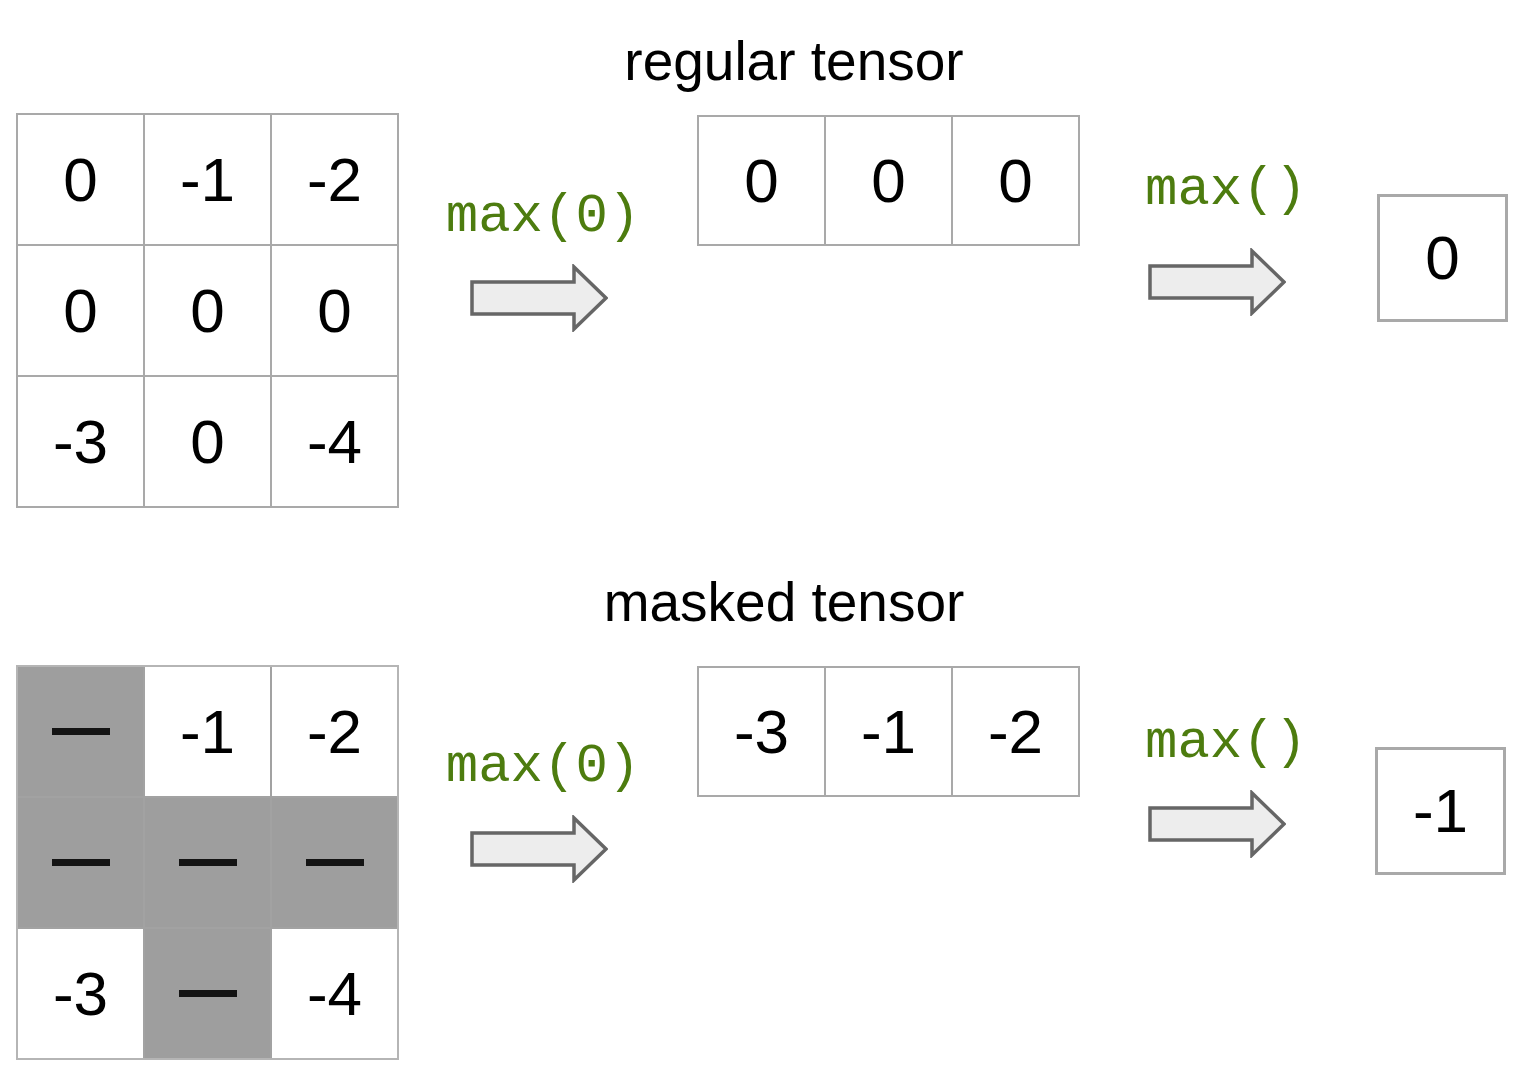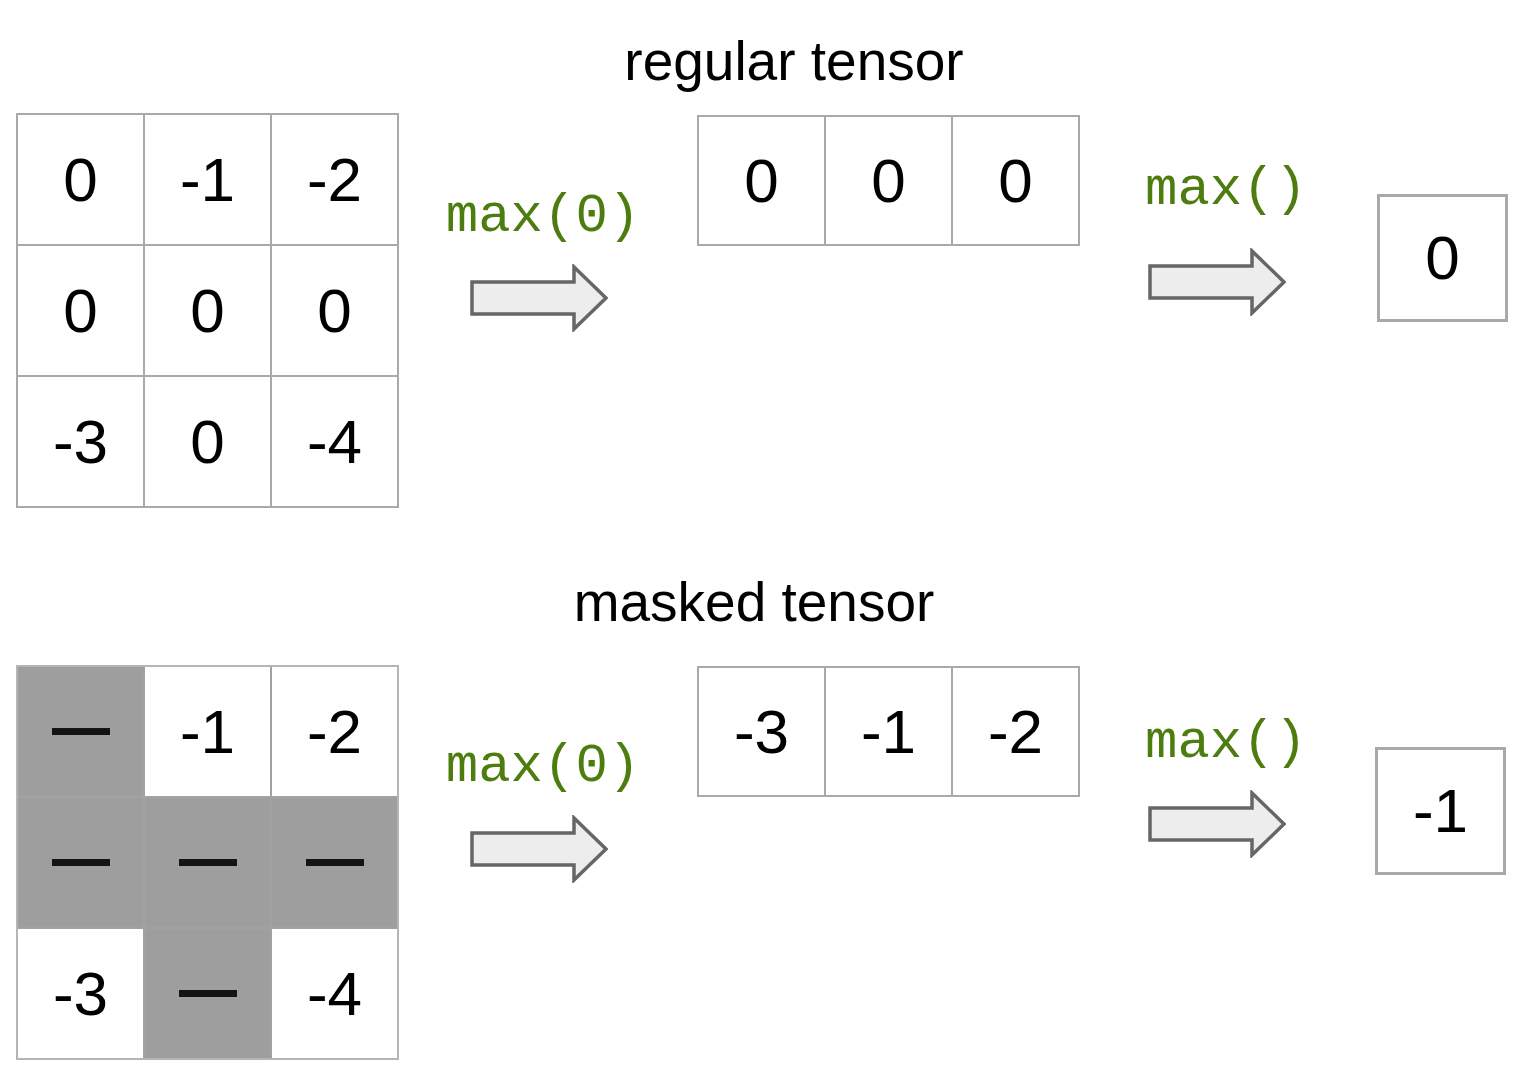--- a/index.html
+++ b/index.html
@@ -16,21 +16,21 @@
 
   .title {
     position: absolute;
     transform: translateX(-50%);
     font-size: 55px;
     line-height: 1.1;
     color: #000000;
     white-space: nowrap;
   }
   .t1 { left: 754px; top: 31px; margin-left: 40px; }
-  .t2 { left: 754px; top: 572px; text-align: right; }
+  .t2 { left: 784px; top: 572px; text-align: right; }
 
   
   .grid {
     position: absolute;
     display: grid;
     grid-template-columns: repeat(3, 125px);
     grid-template-rows: repeat(3, 129px);
     gap: 2px;
     background: #a9a9a9;        
     border: 2px solid #a9a9a9;

